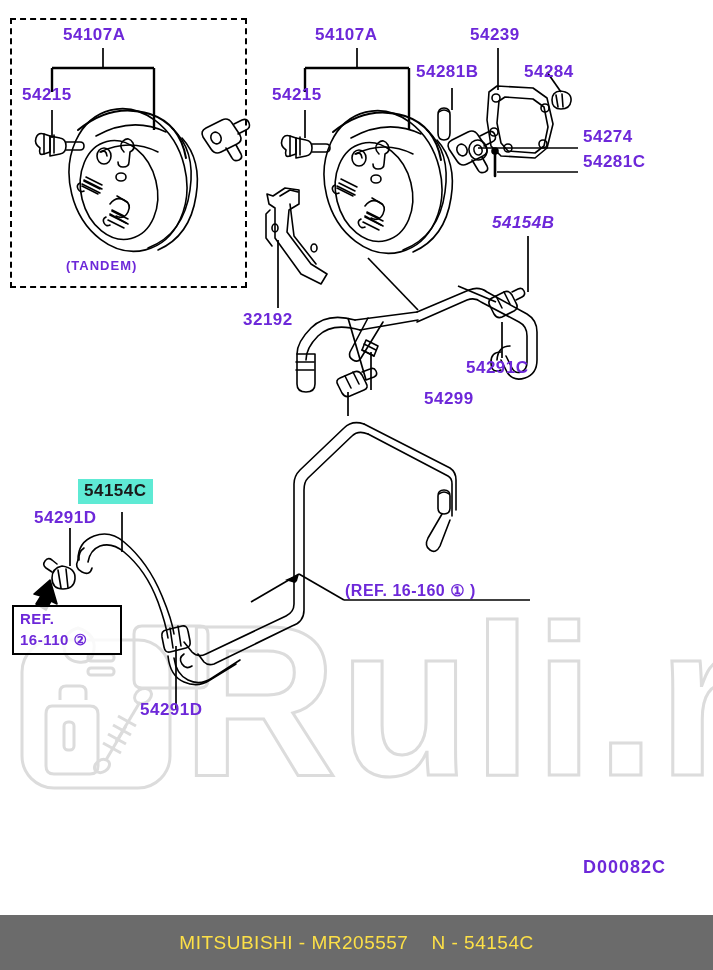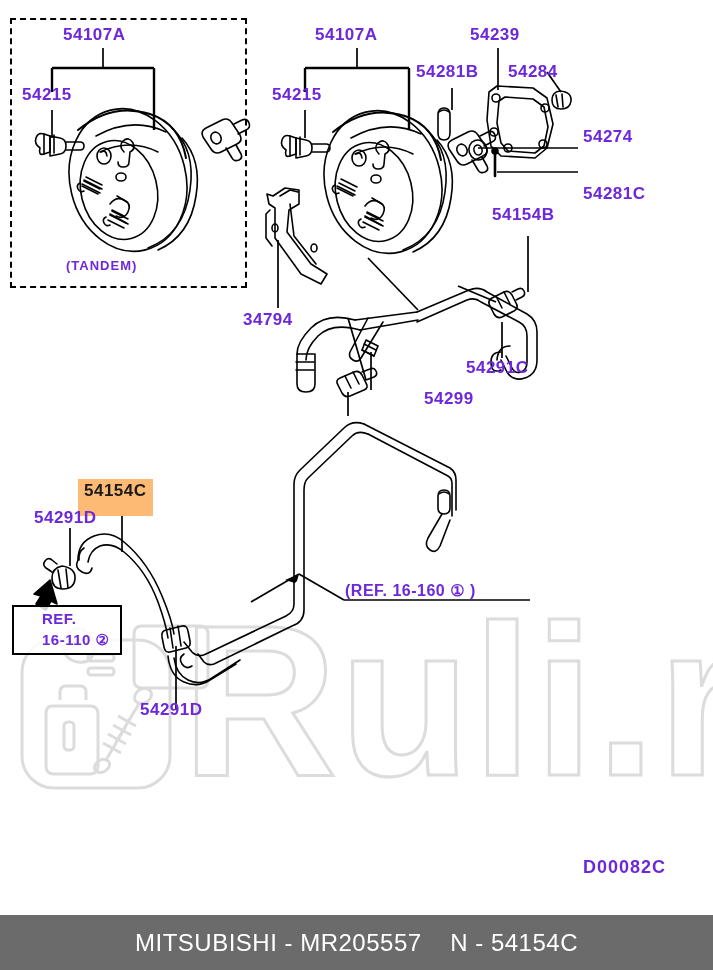--- a/index.html
+++ b/index.html
@@ -50,49 +50,48 @@
     letter-spacing: 1px;
   }
   .lbl.ref {
     font-size: 16px;
     letter-spacing: 0.5px;
   }
   .lbl.refbox {
     font-size: 15px;
     letter-spacing: 0.5px;
     line-height: 19px;
-    margin-left: 22px;
   }
   .lbl.code {
     font-size: 18px;
     font-weight: bold;
     letter-spacing: 1px;
     text-align: center;
   }
   .highlight {
-    background: #fdba74;
+    background: #5eead4;
     color: #1a1a1a;
-    padding: 2px 6px 15px 6px;
+    padding: 2px 6px 3px 6px;
   }
   #footer {
     position: absolute;
     left: 0;
     top: 915px;
     width: 713px;
     height: 55px;
     background: #6b6b6b;
     display: flex;
     align-items: center;
     justify-content: center;
     z-index: 5;
   }
   #footer .ftxt {
-    color: #ffffff;
+    color: #fde047;
     font-family: "Liberation Sans", sans-serif;
-    font-size: 24px;
+    font-size: 19px;
     letter-spacing: 0.5px;
     white-space: pre;
   }
   .tandem-box {
     position: absolute;
     left: 10px;
     top: 18px;
     width: 237px;
     height: 270px;
     border: 2px dashed #000000;
@@ -417,26 +416,26 @@
     <div class="ref-box"></div>
 
     <div class="lbl" style="left:63px; top:25px;">54107A</div>
     <div class="lbl" style="left:22px; top:85px;">54215</div>
 
     <div class="lbl" style="left:315px; top:25px;">54107A</div>
     <div class="lbl" style="left:272px; top:85px;">54215</div>
 
     <div class="lbl" style="left:416px; top:62px;">54281B</div>
     <div class="lbl" style="left:470px; top:25px;text-align:center;">54239</div>
-    <div class="lbl" style="left:508px; top:62px;">54284</div>
+    <div class="lbl" style="left:524px; top:62px;">54284</div>
     <div class="lbl" style="left:583px; top:127px;">54274</div>
-    <div class="lbl" style="left:583px; top:152px;margin-top:32px;">54281C</div>
-
-    <div class="lbl" style="left:492px; top:205px;">54154B</div>
-    <div class="lbl" style="left:243px; top:310px;">34794</div>
+    <div class="lbl" style="left:583px; top:152px;">54281C</div>
+
+    <div class="lbl" style="left:492px; top:213px;font-style:italic;">54154B</div>
+    <div class="lbl" style="left:243px; top:310px;">32192</div>
     <div class="lbl" style="left:466px; top:358px;">54291C</div>
     <div class="lbl" style="left:424px; top:389px;">54299</div>
 
     <div class="lbl tandem" style="left:66px; top:258px;">(TANDEM)</div>
 
     <div class="lbl highlight" style="left:78px; top:479px;">54154C</div>
     <div class="lbl" style="left:34px; top:508px;">54291D</div>
     <div class="lbl" style="left:140px; top:700px;">54291D</div>
 
     <div class="lbl ref" style="left:345px; top:581px;">(REF. 16-160 ① )</div>

